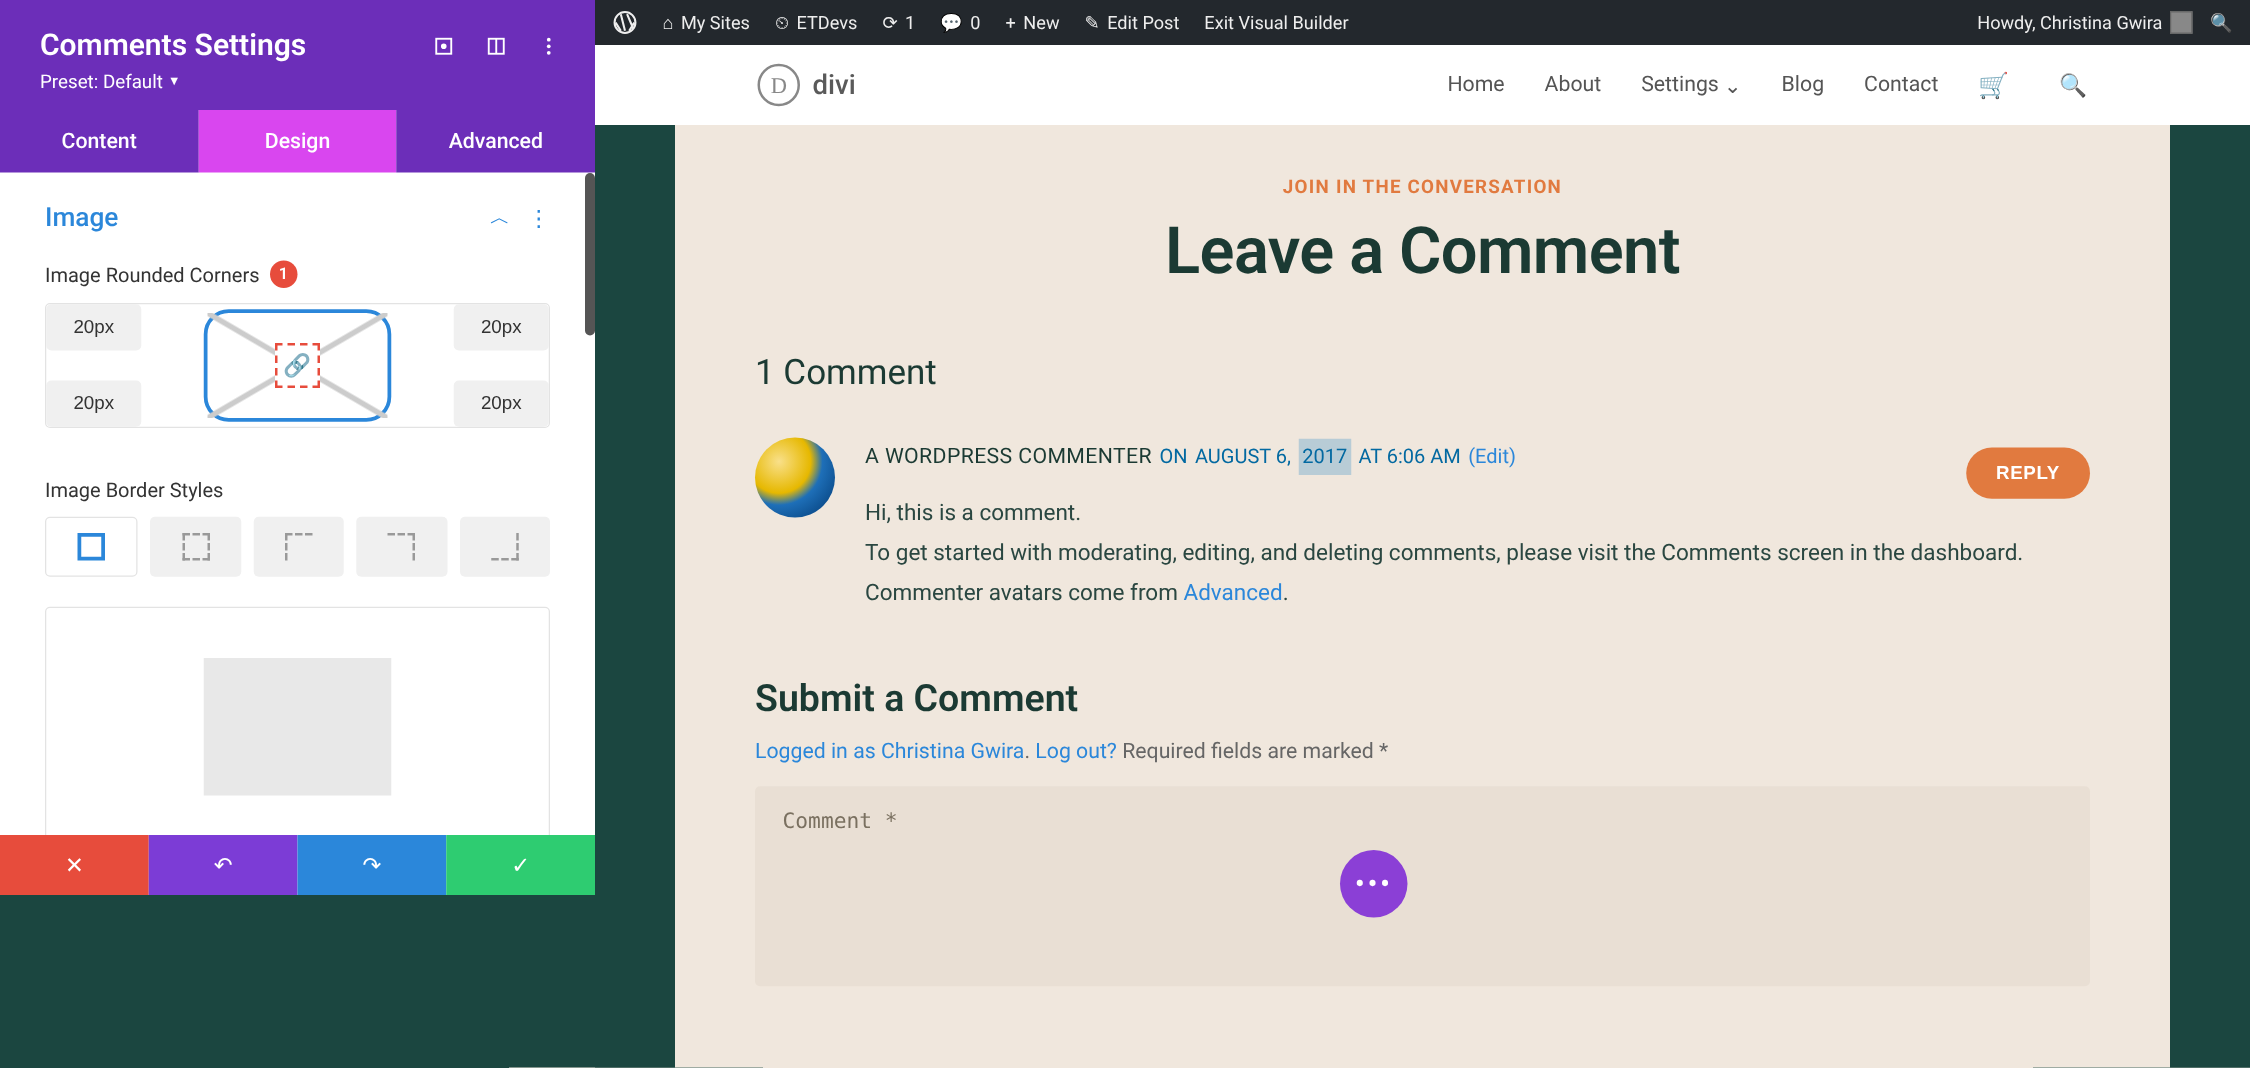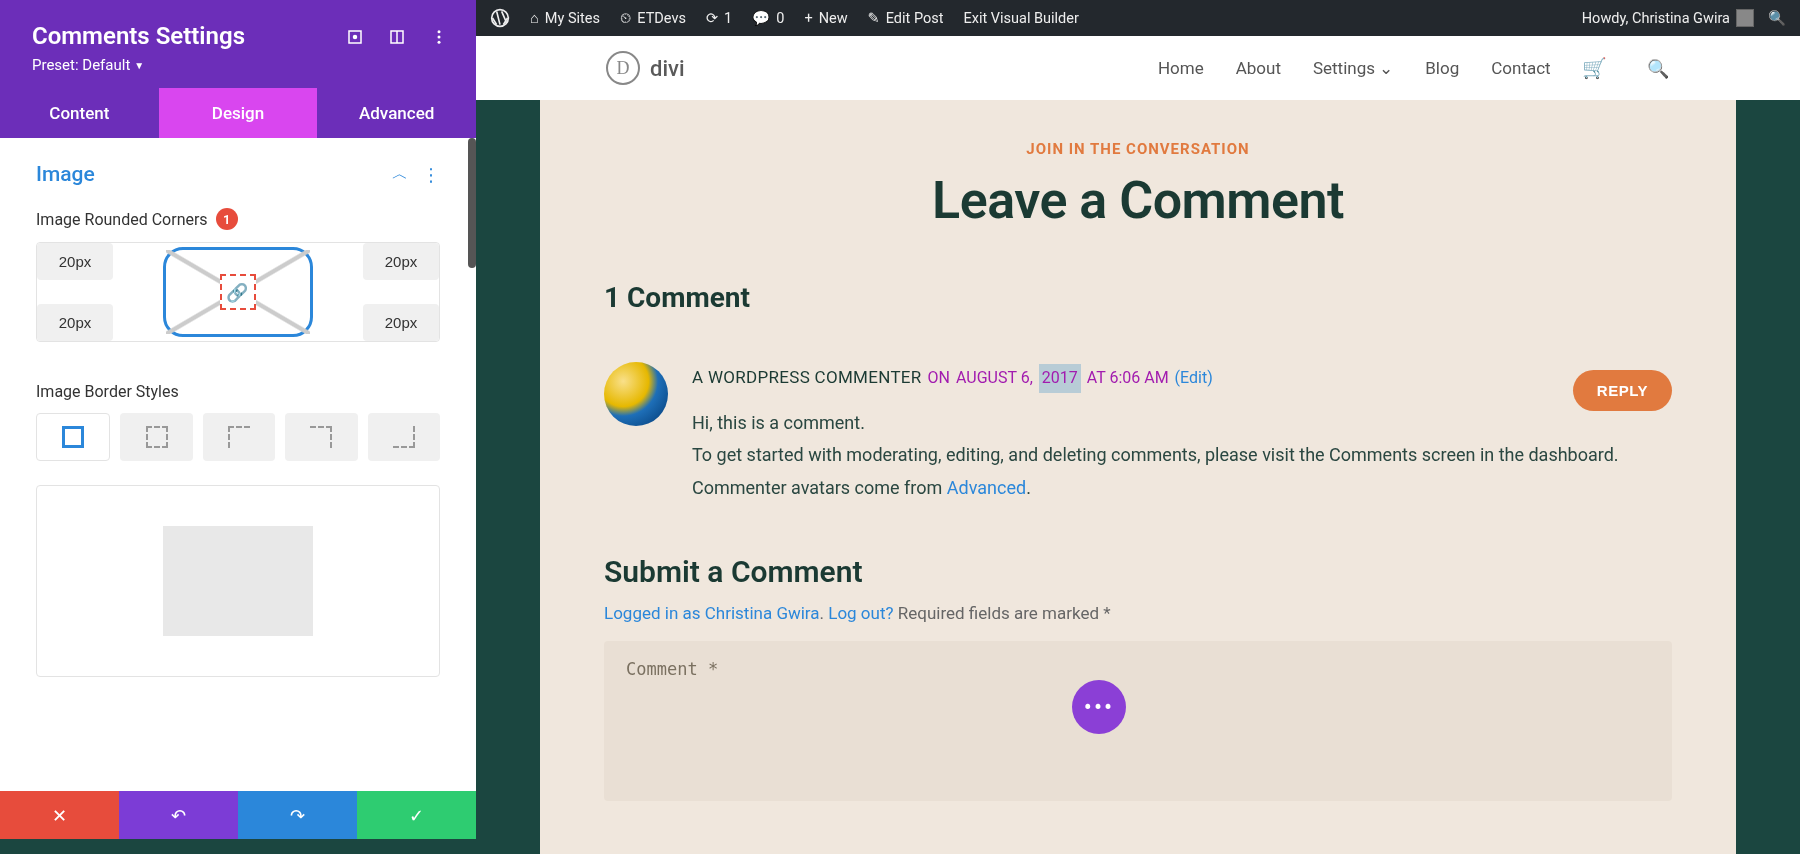--- a/index.html
+++ b/index.html
@@ -1,19 +1,19 @@
 <!DOCTYPE html>
 <html><head>
 <meta charset="utf-8">
 <style>
 * { margin: 0; padding: 0; box-sizing: border-box; }
 body { font-family: -apple-system, BlinkMacSystemFont, "Segoe UI", Roboto, sans-serif; background: #1b4640; width: 1800px; height: 854px; overflow: hidden; }
 
 
-.settings-panel { position: absolute; left: 0; top: 0; width: 476px; height: 839px; background: #fff; z-index: 100; display: flex; flex-direction: column; }
+.settings-panel { position: absolute; left: 0; top: 0; width: 476px; height: 716px; background: #fff; z-index: 100; display: flex; flex-direction: column; }
 .panel-header { background: #6c2eb9; color: #fff; padding: 22px 32px 14px; }
 .panel-title { font-size: 24px; font-weight: 600; }
 .panel-preset { font-size: 15px; margin-top: 6px; display: flex; align-items: center; }
 .panel-preset .caret { margin-left: 4px; font-size: 10px; }
 .header-icons { position: absolute; right: 28px; top: 28px; display: flex; gap: 24px; }
 .header-icon { width: 18px; height: 18px; color: #fff; cursor: pointer; }
 .tabs { display: flex; }
 .tab { flex: 1; padding: 15px 0; text-align: center; color: #fff; font-size: 17px; font-weight: 500; cursor: pointer; }
 .tab.content { background: #6c2eb9; }
 .tab.design { background: #d946ef; }
@@ -78,27 +78,27 @@
 .divi-text { font-size: 22px; color: #5a5a5a; font-weight: 500; }
 .nav { margin-left: auto; display: flex; align-items: center; gap: 32px; font-size: 17px; color: #555; }
 .nav-item { cursor: pointer; display: flex; align-items: center; gap: 4px; text-align: right; }
 .cart-icon { font-size: 20px; color: #333; }
 .search-ico { font-size: 18px; color: #333; margin-left: 8px; }
 
 
 .content-wrap { background: #f0e7dd; margin: 0 64px; padding: 40px 64px 60px; min-height: 754px; }
 .eyebrow { text-align: center; color: #e17a3f; font-size: 15px; font-weight: 700; letter-spacing: 1px; margin-bottom: 12px; }
 .hero-title { text-align: center; color: #1b3a33; font-size: 52px; font-weight: 600; letter-spacing: -0.5px; margin-bottom: 50px; }
-.comments-title { color: #1b3a33; font-size: 28px; font-weight: 700; margin-bottom: 48px; }
+.comments-title { color: #1b3a33; font-size: 28px; font-weight: 400; margin-bottom: 36px; }
 .comment { display: flex; gap: 24px; position: relative; margin-bottom: 50px; }
 .avatar { width: 64px; height: 64px; border-radius: 50%; background: radial-gradient(circle at 30% 30%, #f9e08a, #e6b800 40%, #1e6fb8 55%, #0d4f8f 80%); flex-shrink: 0; }
 .comment-body { flex: 1; color: #2a4741; font-size: 18px; line-height: 1.8; }
 .comment-meta { margin-bottom: 14px; display: flex; flex-wrap: wrap; align-items: baseline; gap: 6px; }
 .commenter { font-size: 17px; font-weight: 400; color: #1b3a33; letter-spacing: 0.3px; }
-.meta-text { font-size: 16px; color: #a21caf; }
+.meta-text { font-size: 16px; color: #0369a1; }
 .meta-year { background: #b8ccd6; padding: 0 3px; }
 .edit-link { color: #2b87da; }
 .reply-btn { position: absolute; right: 0; top: 8px; background: #e17a3f; color: #fff; border: none; border-radius: 24px; padding: 12px 24px; font-size: 15px; font-weight: 600; letter-spacing: 0.5px; cursor: pointer; }
 .comment-body a { color: #2b87da; text-decoration: none; }
 
 .submit-title { font-size: 30px; font-weight: 600; color: #1b3a33; margin-bottom: 14px; }
 .submit-meta { font-size: 17px; color: #666; margin-bottom: 18px; }
 .submit-meta a { color: #2b87da; text-decoration: none; }
 .comment-textarea { width: 100%; min-height: 160px; background: #e9dfd4; border: none; border-radius: 4px; padding: 18px 22px; font-size: 17px; color: #7a7060; resize: none; }
 .comment-textarea::placeholder { color: #7a7060; }

